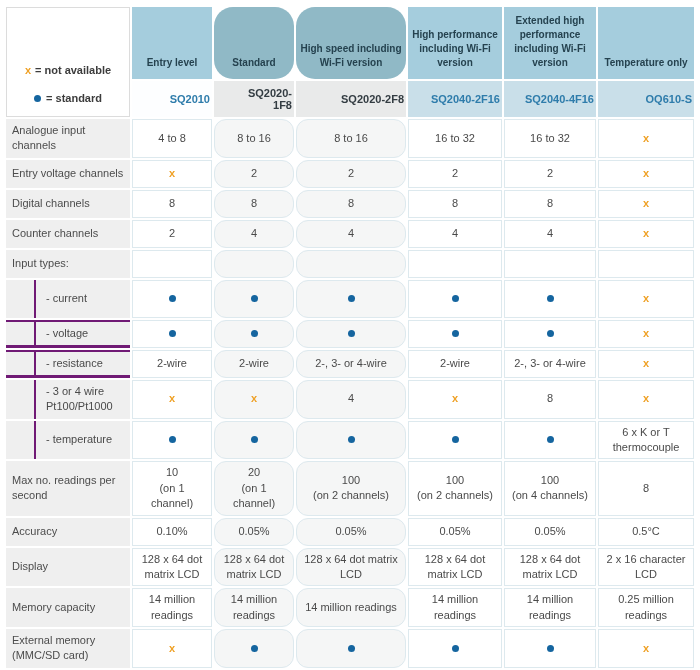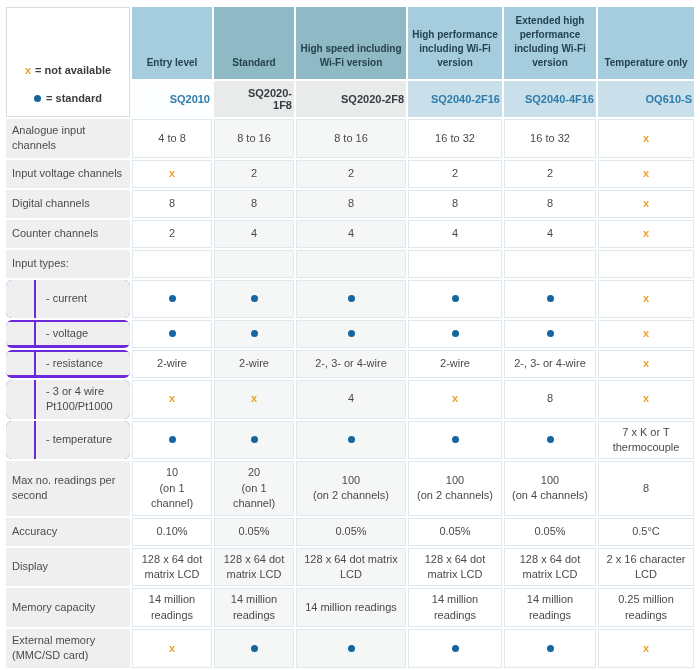--- a/index.html
+++ b/index.html
@@ -30,21 +30,21 @@
     background:var(--header-light,#a5cddd);
     color:var(--header-text,#25424f);
     font-weight:bold;
     font-size:10px;
     text-align:center;
     vertical-align:bottom;
     padding:5px 3px 9px;
     line-height:1.4;
     height:58px;
   }
-  th.tier.dark{background:var(--header-dark,#90b9c6);}
+  th.tier.dark{background:var(--header-dark,#90b9c6);border-radius:19px;}
 
   
   td.model{
     text-align:right;
     font-weight:bold;
     padding:6px 2px;
     height:22px;
   }
   td.model.white{background:#fdfeff;color:var(--model-link,#2e7cab);}
   td.model.gray{background:#e9eaea;color:#333c42;padding-left:20px;}
@@ -63,36 +63,36 @@
   .ldot{display:inline-block;width:7px;height:7px;border-radius:50%;background:var(--std-blue,#15659f);margin-right:5px;}
 
   
   td.lbl{
     background:#efefef;
     padding:4px 6px;
     color:#4c4c4c;
     line-height:1.4;
   }
   td.lbl.section{padding:5px 6px;}
-  td.sublbl{padding:0;background:#6d28d9;border-radius:6px;}
+  td.sublbl{padding:0;background:#701a75;}
   .sub-wrap{display:flex;gap:2px;height:100%;align-items:stretch;}
   .sub-spacer{width:28px;background:#efefef;flex:0 0 28px;}
   .sub-text{flex:1;background:#efefef;padding:4px 6px 4px 10px;display:flex;align-items:center;line-height:1.4;}
 
   
   td.val{
     background:#fff;
     border:1px solid #dde9ee;
     text-align:center;
     padding:3px 4px;
     white-space:pre-line;
     line-height:1.4;
     height:20px;
   }
-  td.val.tint{background:#f5f6f6;}
+  td.val.tint{background:#f5f6f6;border-radius:12px;}
   .dot{display:inline-block;width:7px;height:7px;border-radius:50%;background:var(--std-blue,#15659f);}
   .xmark{color:var(--na-orange,#efa126);font-weight:bold;}
 </style>
 </head>
 <body>
 
 <div>
   <table>
     <colgroup>
       <col class="c-label">
@@ -129,21 +129,21 @@
         <tr>
           <td class="lbl">Analogue input channels</td>
           <td class="val">4 to 8</td>
           <td class="val tint">8 to 16</td>
           <td class="val tint">8 to 16</td>
           <td class="val">16 to 32</td>
           <td class="val">16 to 32</td>
           <td class="val"><span class="xmark">x</span></td>
         </tr>
         <tr>
-          <td class="lbl">Input voltage channels</td>
+          <td class="lbl">Entry voltage channels</td>
           <td class="val"><span class="xmark">x</span></td>
           <td class="val tint">2</td>
           <td class="val tint">2</td>
           <td class="val">2</td>
           <td class="val">2</td>
           <td class="val"><span class="xmark">x</span></td>
         </tr>
         <tr>
           <td class="lbl">Digital channels</td>
           <td class="val">8</td>
@@ -232,21 +232,21 @@
             <div class="sub-wrap">
               <div class="sub-spacer"></div>
               <div class="sub-text">- temperature</div>
             </div>
           </td>
           <td class="val" style="height: 30px;"><span class="dot"></span></td>
           <td class="val tint" style="height: 30px;"><span class="dot"></span></td>
           <td class="val tint" style="height: 30px;"><span class="dot"></span></td>
           <td class="val" style="height: 30px;"><span class="dot"></span></td>
           <td class="val" style="height: 30px;"><span class="dot"></span></td>
-          <td class="val" style="height: 30px;">7 x K or T thermocouple</td>
+          <td class="val" style="height: 30px;">6 x K or T thermocouple</td>
         </tr>
         <tr>
           <td class="lbl">Max no. readings per second</td>
           <td class="val">10
 (on 1 channel)</td>
           <td class="val tint">20
 (on 1 channel)</td>
           <td class="val tint">100
 (on 2 channels)</td>
           <td class="val">100

